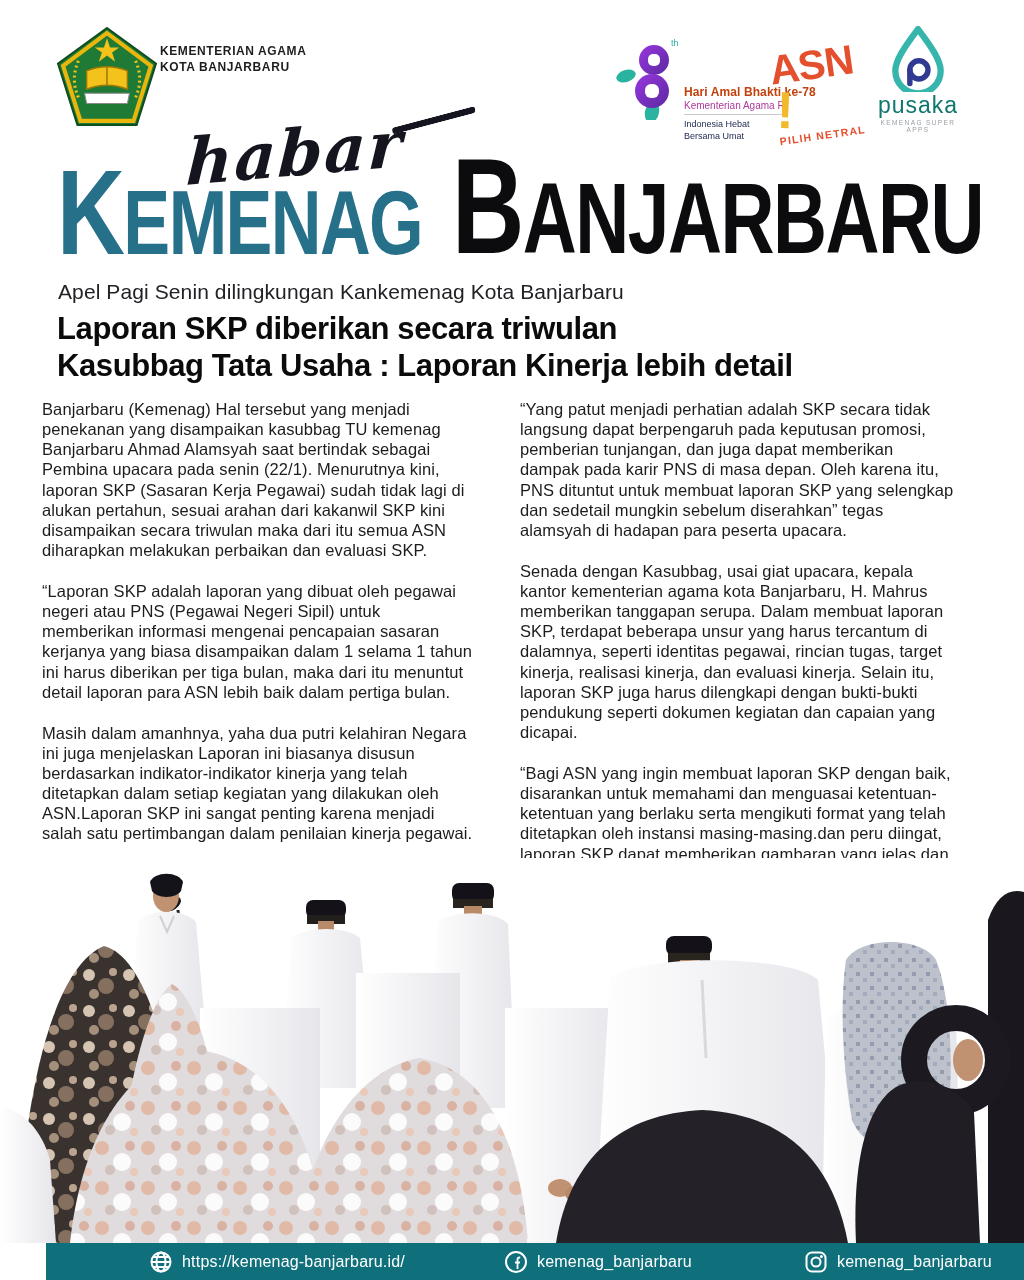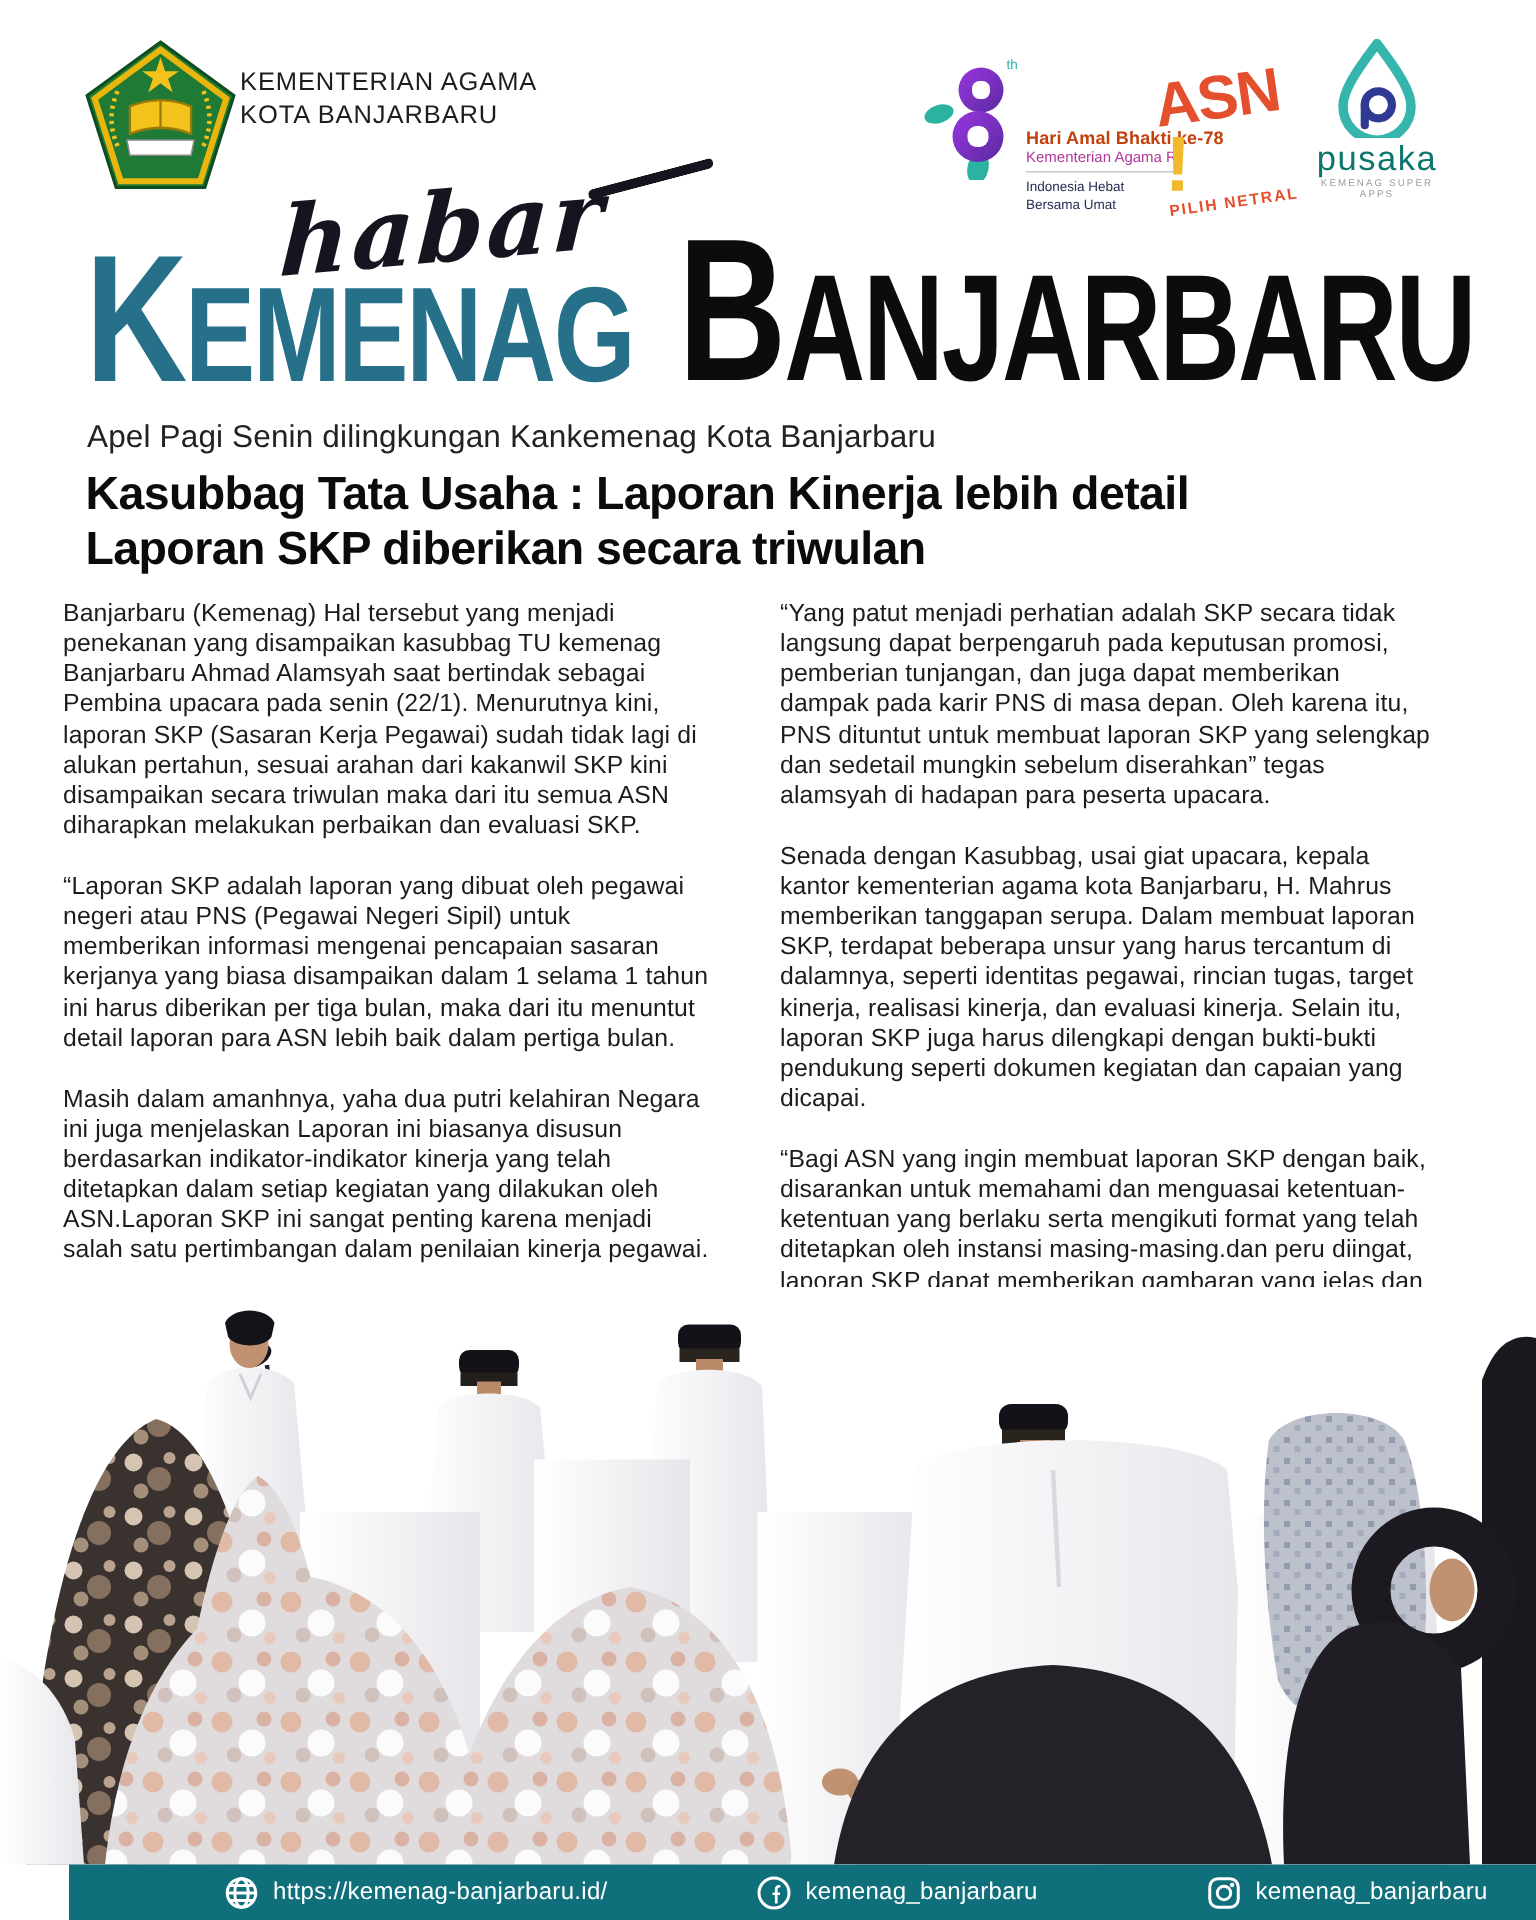--- a/index.html
+++ b/index.html
@@ -3,21 +3,21 @@
 <meta charset="utf-8">
 <style>
   html,body{margin:0;padding:0;background:#888;}
   *{box-sizing:border-box;}
   .page{
     position:relative;width:1024px;height:1280px;background:#ffffff;
     font-family:"Liberation Sans", sans-serif;overflow:hidden;margin:0 auto;
   }
   
   .logo-left{position:absolute;left:56px;top:26px;width:102px;height:102px;}
-  .org-name{position:absolute;left:160px;top:44px;font-weight:normal;font-size:17px;
+  .org-name{position:absolute;left:160px;top:44px;font-weight:bold;font-size:12px;
     letter-spacing:.6px;color:#1d1d1f;line-height:1.3;}
   .hab{position:absolute;left:616px;top:36px;display:flex;align-items:flex-start;}
   .hab-text{margin-left:6px;padding-top:8px;}
   .hab-title{color:#c2410c;font-weight:bold;font-size:12px;letter-spacing:.1px;margin-top:41px;}
   .hab-sub{color:#b0389b;font-size:10px;margin-top:1px;}
   .hab-rule{border-top:1px solid #c9c9d2;margin:3px 0 3px 0;width:104px;}
   .hab-tag{color:#232d52;font-size:9px;font-weight:normal;line-height:1.35;}
   .asn{position:absolute;left:772px;top:44px;width:96px;height:78px;transform:rotate(-8deg);}
   .asn-main{font-weight:bold;font-size:41px;color:#e4502e;letter-spacing:-1px;line-height:1;display:inline-block;}
   .asn-bang{font-weight:bold;font-size:52px;color:#f2b92c;display:inline-block;transform:rotate(9deg);line-height:.8;margin-left:1px;}
@@ -115,22 +115,22 @@
   </div>
 
   <div class="script-habar">habar</div>
   <div class="masthead">
     <div class="mast-word mast-kemenag">KEMENAG</div>
     <div class="mast-word mast-banjarbaru">BANJARBARU</div>
   </div>
   <div class="subtitle">Apel Pagi Senin dilingkungan Kankemenag Kota Banjarbaru</div>
 
   <div class="headline">
+    <div>Laporan SKP diberikan secara triwulan</div>
     <div>Kasubbag Tata Usaha : Laporan Kinerja lebih detail</div>
-    <div>Laporan SKP diberikan secara triwulan</div>
   </div>
 
   <div class="columns">
     <div class="col">
       <p>Banjarbaru (Kemenag) Hal tersebut yang menjadi penekanan yang disampaikan kasubbag TU kemenag Banjarbaru Ahmad Alamsyah saat bertindak sebagai Pembina upacara pada senin (22/1). Menurutnya kini, laporan SKP (Sasaran Kerja Pegawai) sudah tidak lagi di alukan pertahun, sesuai arahan dari kakanwil SKP kini disampaikan secara triwulan maka dari itu semua ASN diharapkan melakukan perbaikan dan evaluasi SKP.</p>
       <p>“Laporan SKP adalah laporan yang dibuat oleh pegawai negeri atau PNS (Pegawai Negeri Sipil) untuk memberikan informasi mengenai pencapaian sasaran kerjanya yang biasa disampaikan dalam 1 selama 1 tahun ini harus diberikan per tiga bulan, maka dari itu menuntut detail laporan para ASN lebih baik dalam pertiga bulan.</p>
       <p>Masih dalam amanhnya, yaha dua putri kelahiran Negara ini juga menjelaskan Laporan ini biasanya disusun berdasarkan indikator-indikator kinerja yang telah ditetapkan dalam setiap kegiatan yang dilakukan oleh ASN.Laporan SKP ini sangat penting karena menjadi salah satu pertimbangan dalam penilaian kinerja pegawai.</p>
     </div>
     <div class="col">
       <p>“Yang patut menjadi perhatian adalah SKP secara tidak langsung dapat berpengaruh pada keputusan promosi, pemberian tunjangan, dan juga dapat memberikan dampak pada karir PNS di masa depan. Oleh karena itu, PNS dituntut untuk membuat laporan SKP yang selengkap dan sedetail mungkin sebelum diserahkan” tegas alamsyah di hadapan para peserta upacara.</p>

